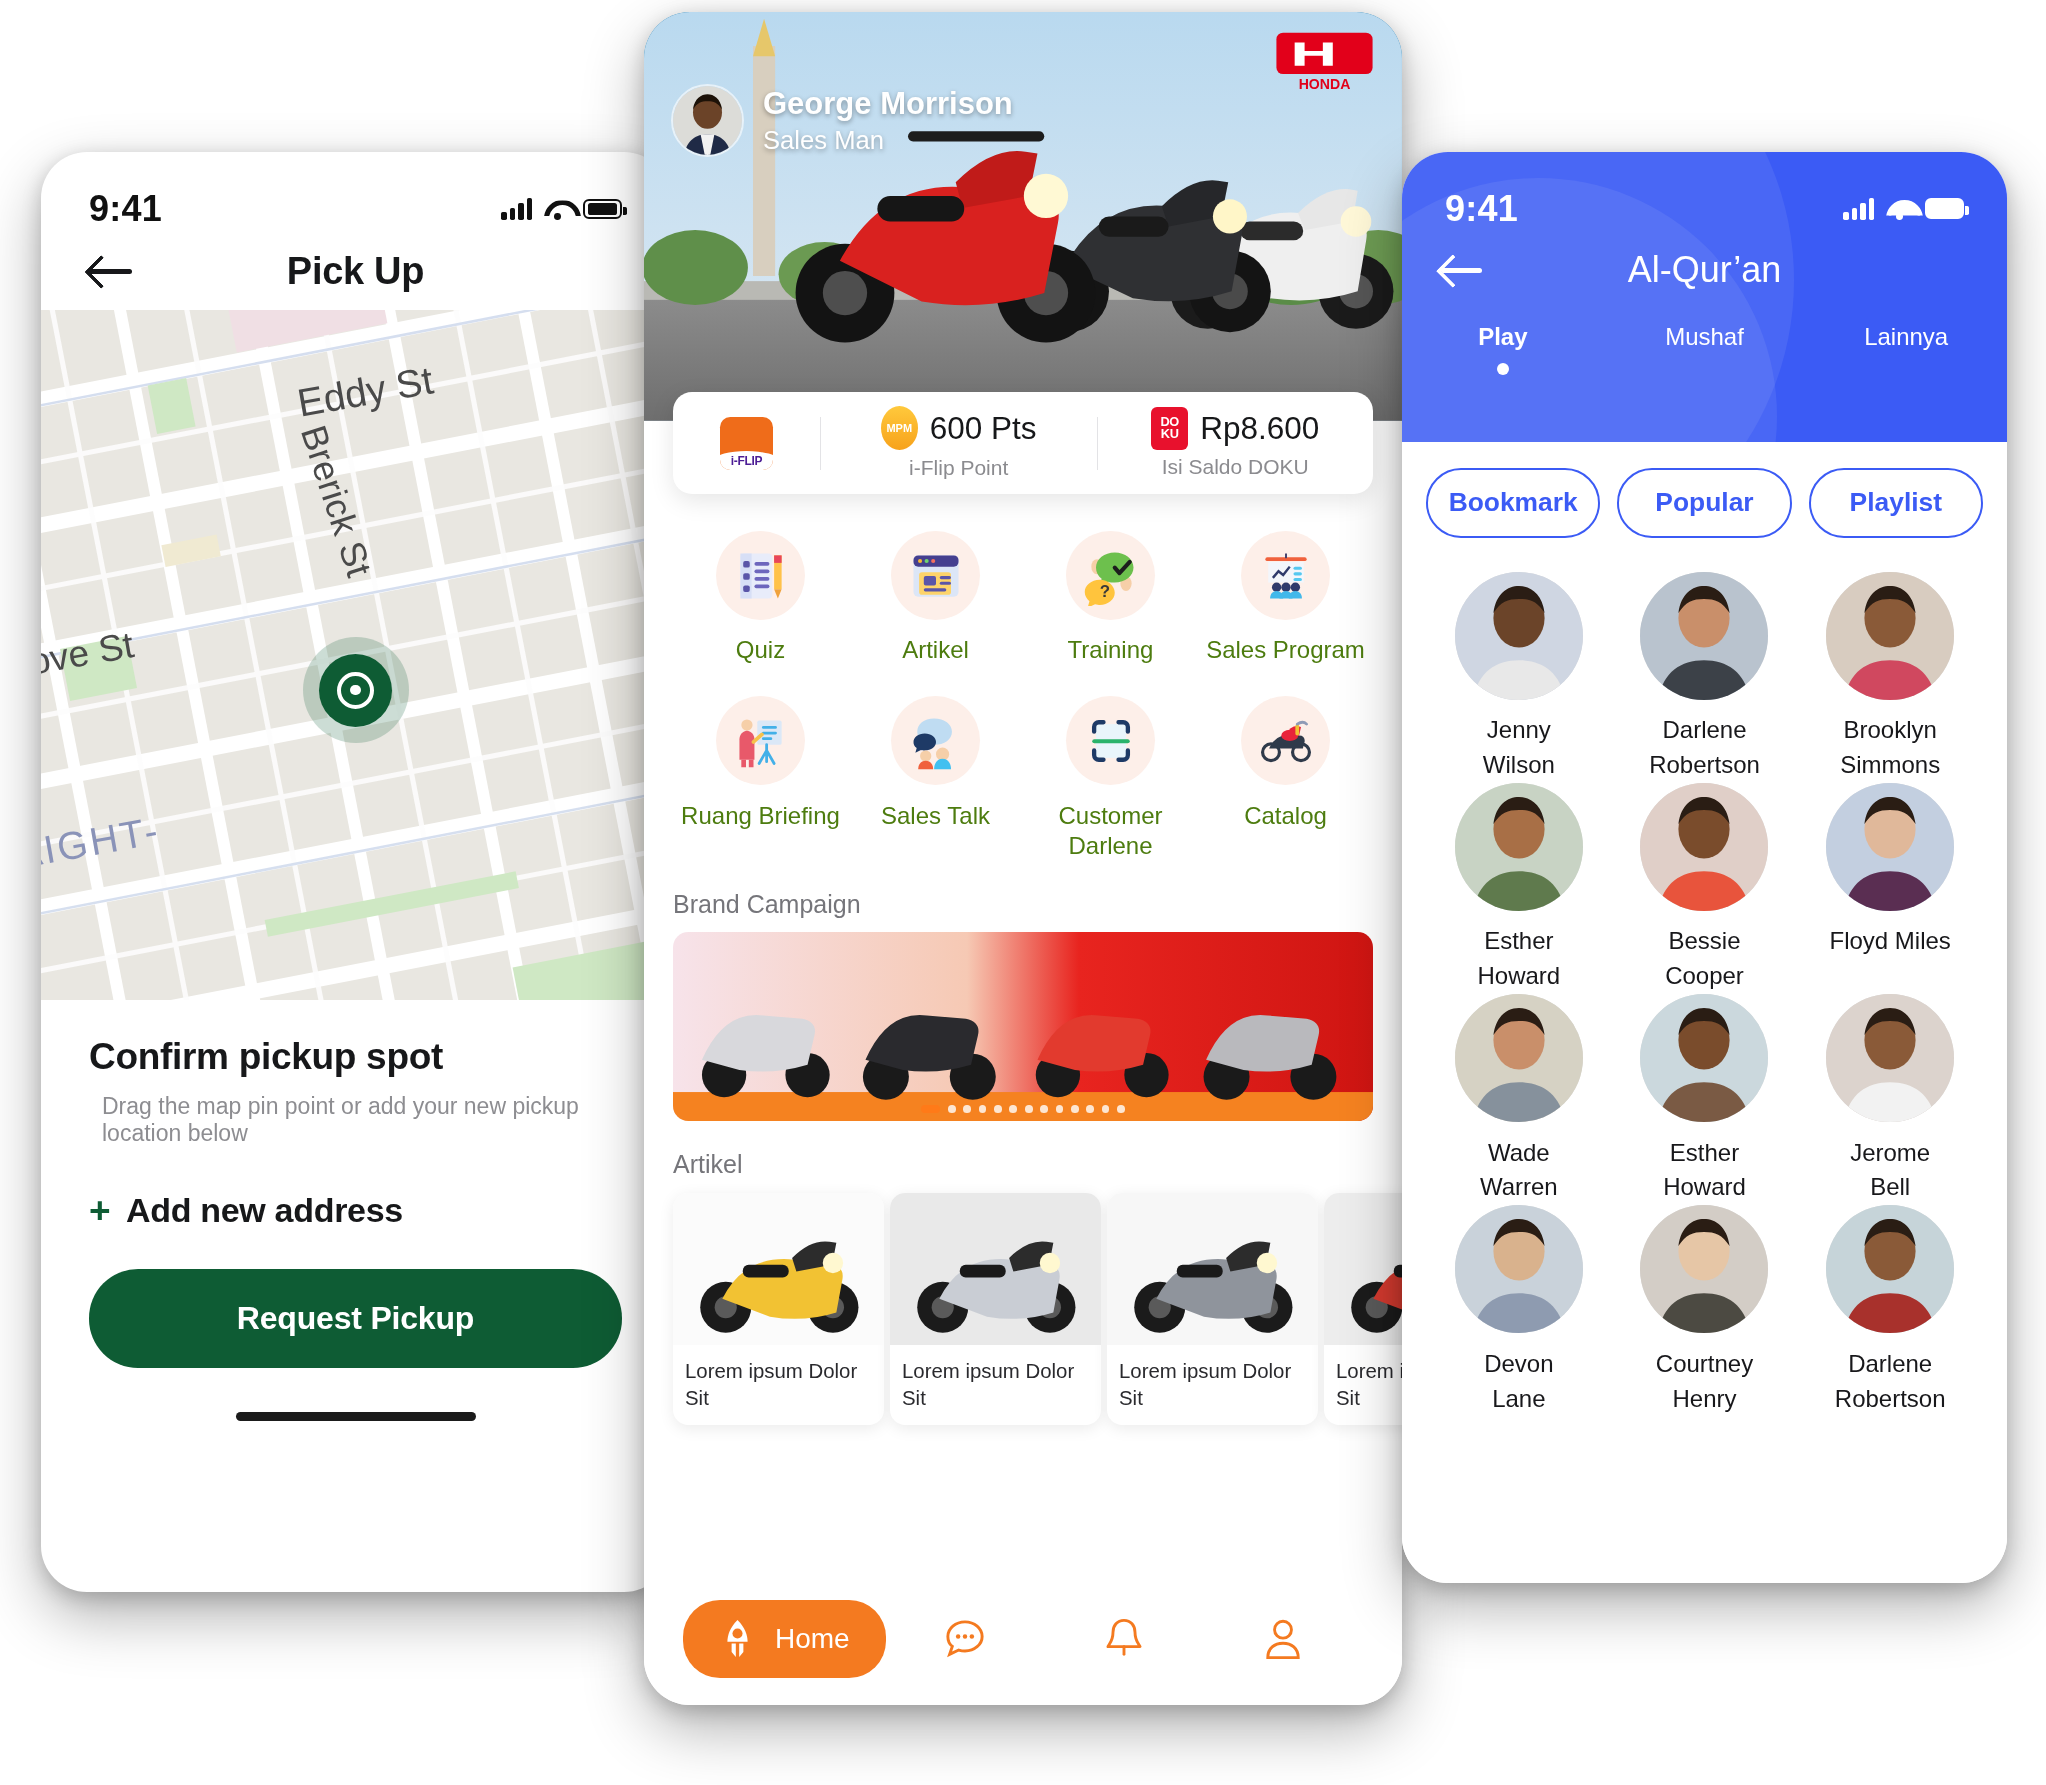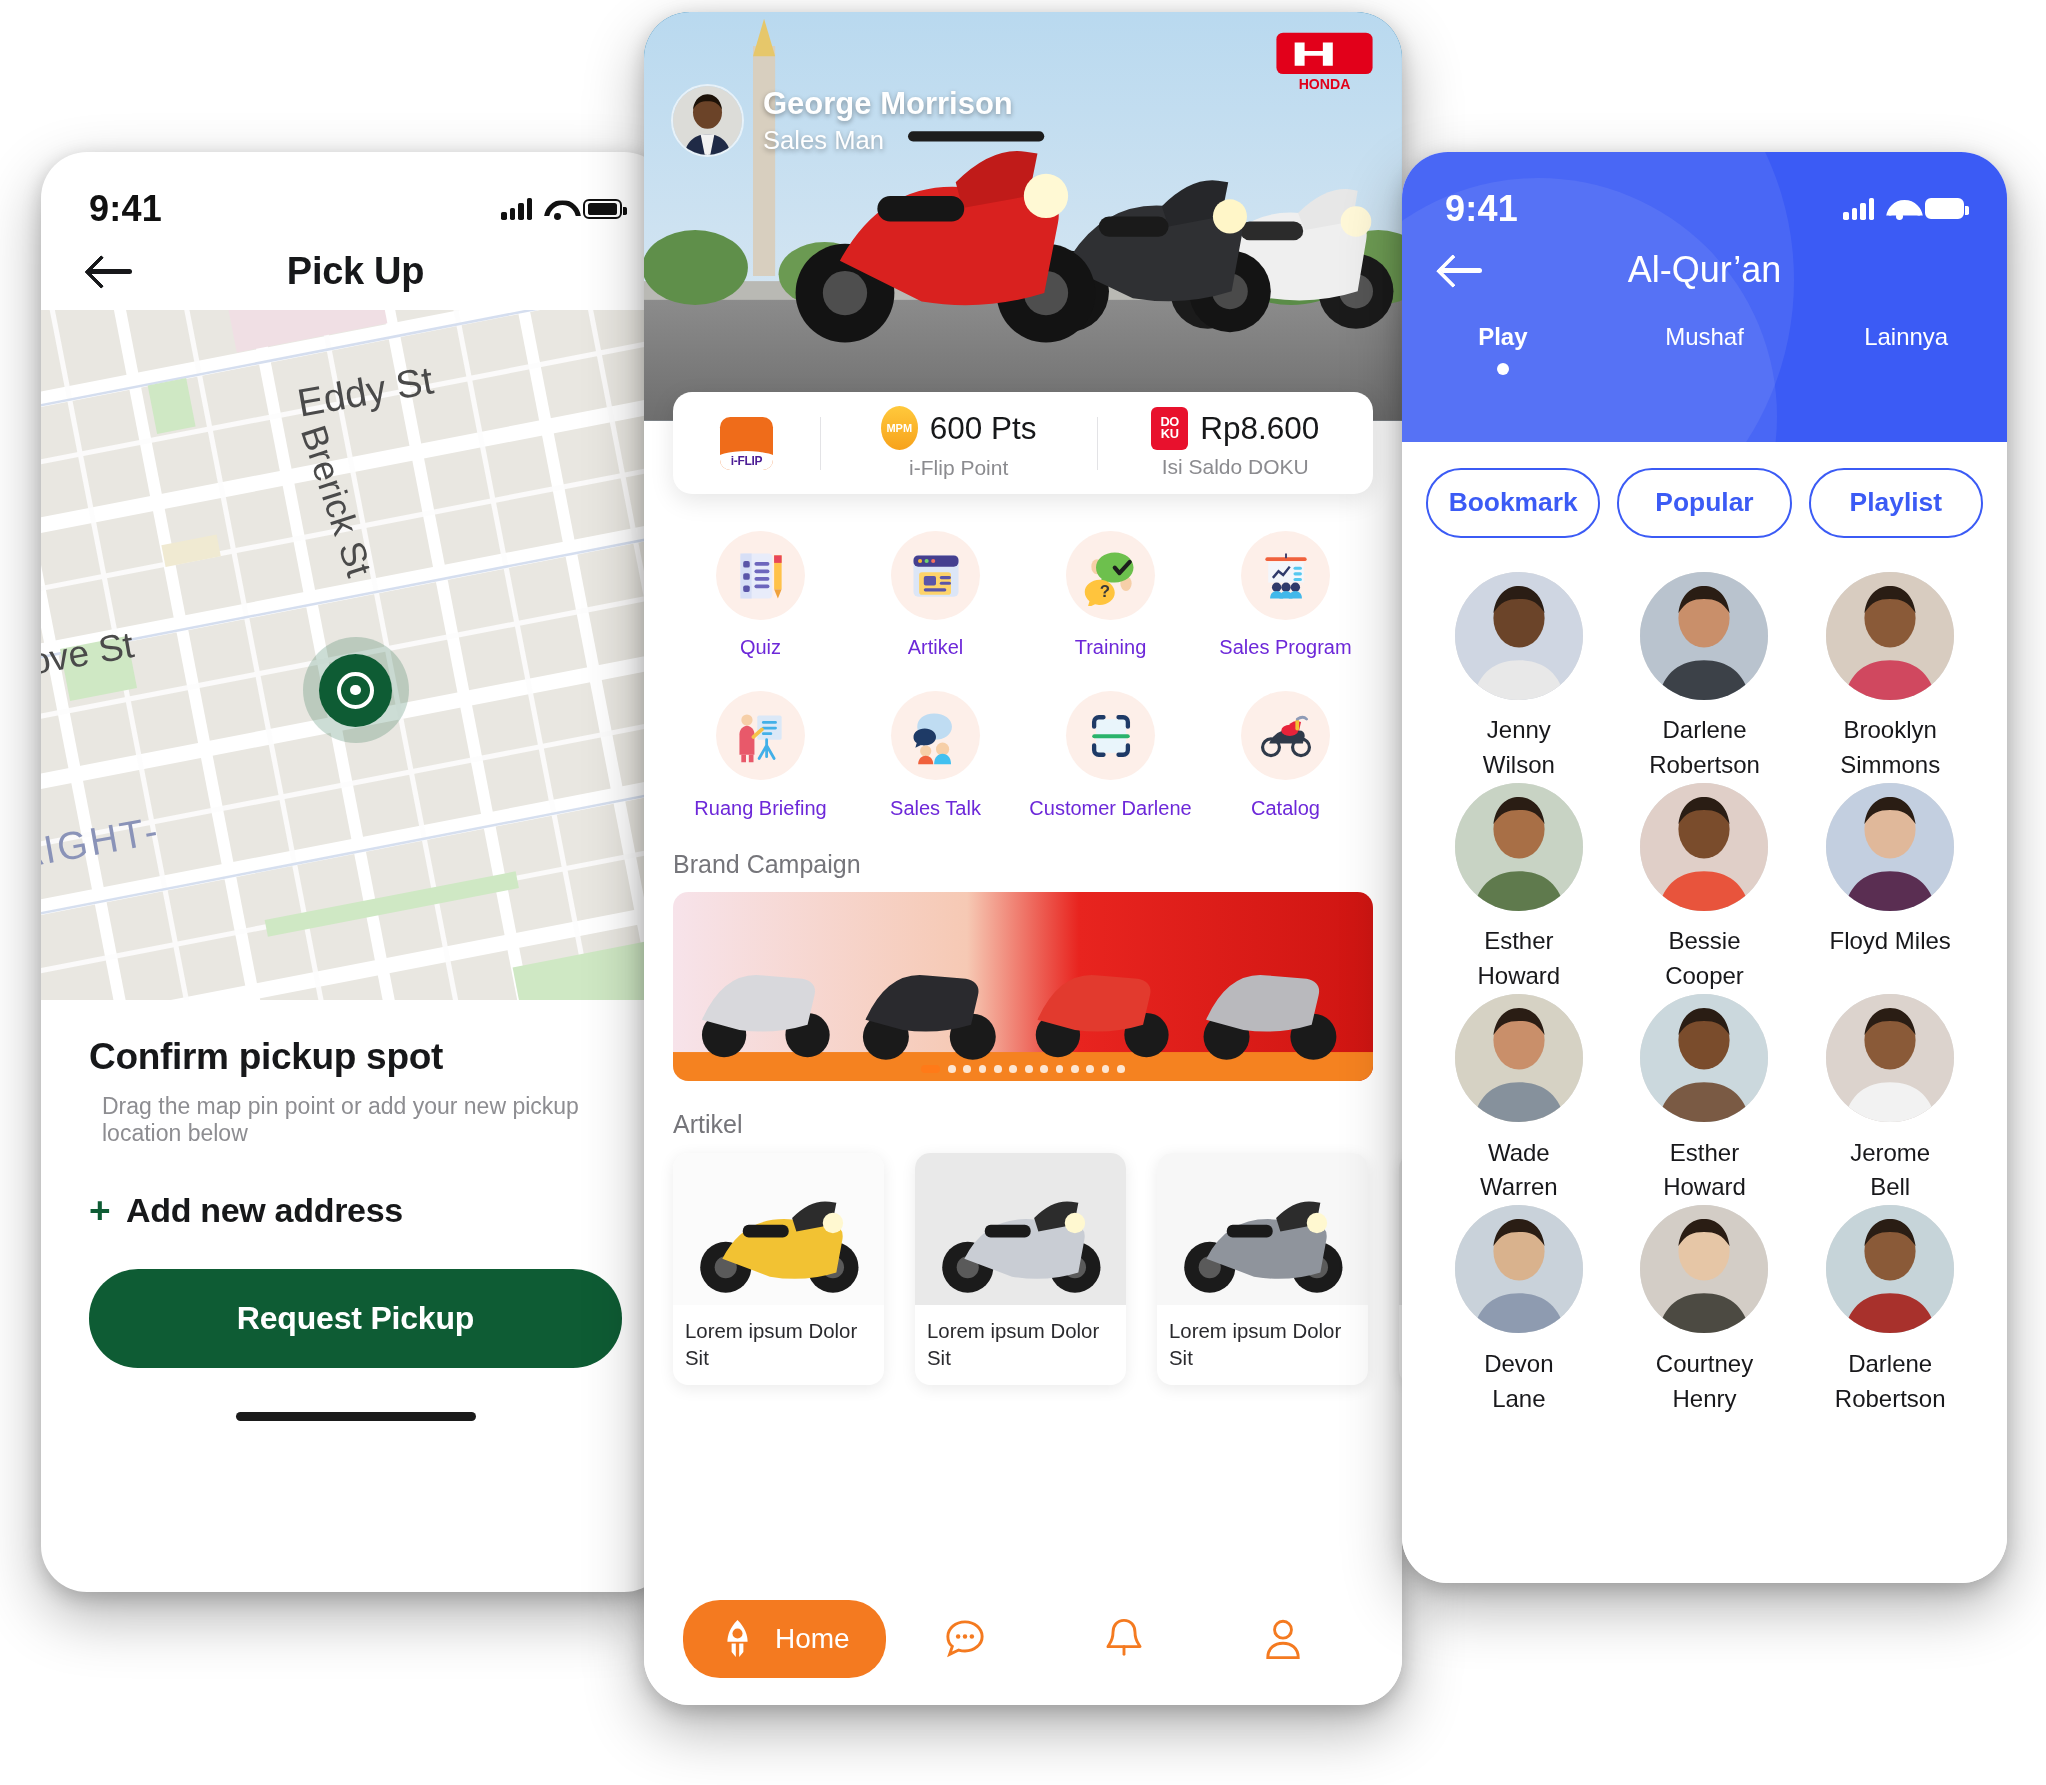--- a/index.html
+++ b/index.html
@@ -103,29 +103,29 @@
   .mpm { width:37px; height:44px; border-radius:50%; background:linear-gradient(180deg,#ffc93c,#f7a21b);
     display:flex; align-items:center; justify-content:center; font-size:11px; font-weight:700; color:#fff; }
   .doku { width:37px; height:43px; border-radius:6px; background:#e8112d; color:#fff;
     font-size:12.8px; font-weight:700; line-height:1.0; display:flex; flex-direction:column;
     align-items:center; justify-content:center; letter-spacing:-0.4px; }
 
   .menu-grid { padding:37px 29px 0; display:grid; grid-template-columns:repeat(4,1fr); row-gap:31px; }
   .menu-item { display:flex; flex-direction:column; align-items:center; gap:15.3px; cursor:pointer; }
   .mi-icon { width:89px; height:89px; border-radius:50%; background:#fdefe9;
     display:flex; align-items:center; justify-content:center; }
-  .mi-label { font-size:20px; color:#6d28d9; text-align:center; line-height:1.25; }
+  .mi-label { font-size:24px; color:#4d7c0f; text-align:center; line-height:1.25; }
 
   .sec-title { padding:29px 29px 13.6px; font-size:25px; color:#75757a; }
   .banner { margin:0 29px; height:189px; border-radius:15.3px; overflow:hidden; position:relative; }
   .banner .dots { bottom:8.5px; }
   .banner .dots i { background:rgba(255,255,255,.8); width:7.7px; height:7.7px; }
   .banner .dots i.on { background:#ff7a18; width:19px; }
 
-  .artikel-row { display:flex; gap:31px; padding:0 29px; }
+  .artikel-row { display:flex; gap:6px; padding:0 29px; }
   .art-card { width:211px; flex:none; background:#fff; border-radius:15.3px; overflow:hidden;
     box-shadow:0 3.4px 15.3px rgba(0,0,0,.08); cursor:pointer; }
   .art-img { height:152px; background:#f2f2f2; position:relative; overflow:hidden; }
   .art-txt { padding:13.6px 12px; font-size:20.4px; color:#2a2a2e; line-height:1.3; }
 
   .tabbar { position:absolute; left:0; right:0; bottom:0; height:133px; background:#fff;
     display:flex; align-items:center; padding:0 39px; gap:0; }
   .tab-home { background:#f47a20; border-radius:37px; height:78px; display:flex; align-items:center;
     gap:19px; padding:0 36px; cursor:pointer; }
   .tab-home .lbl { color:#fff; font-size:28px; }

